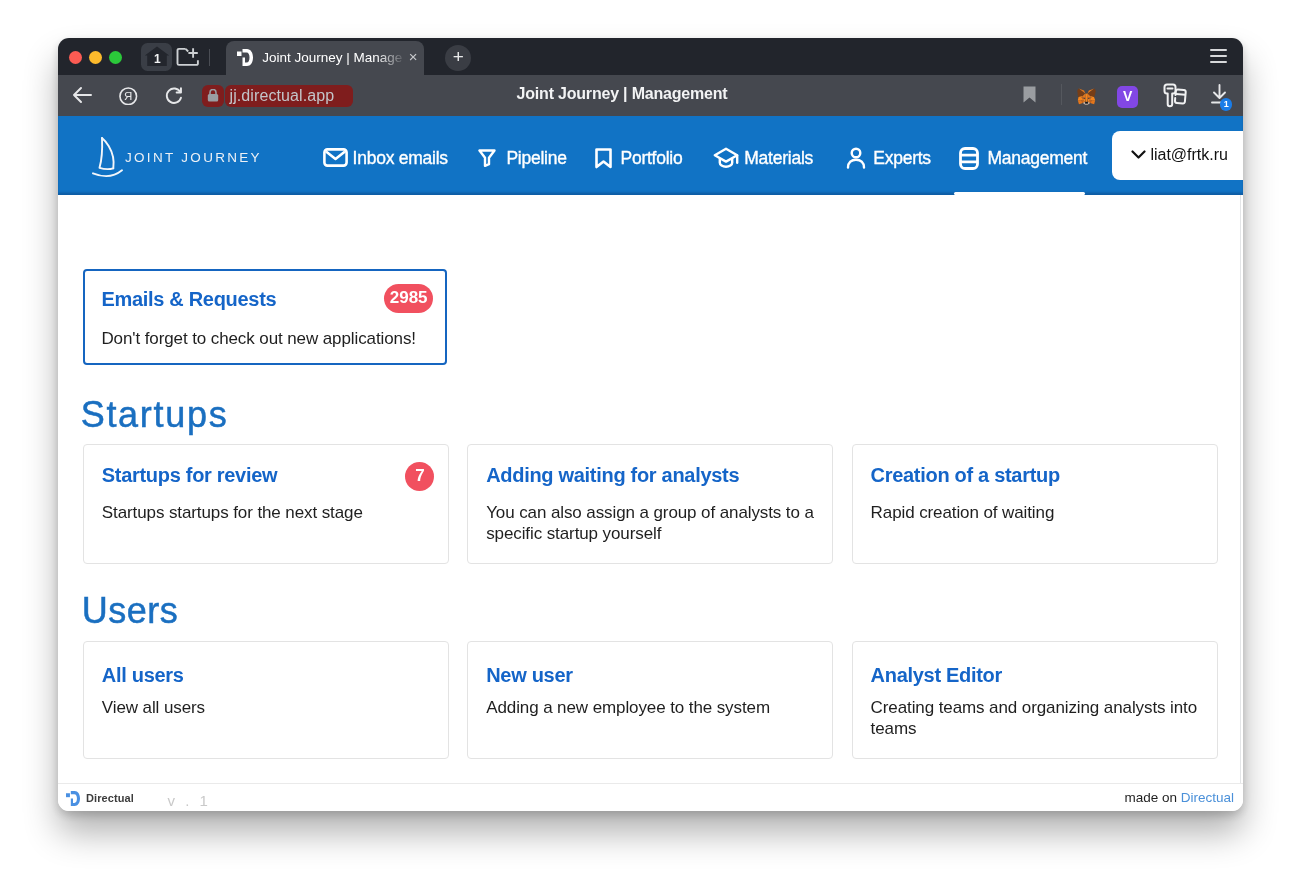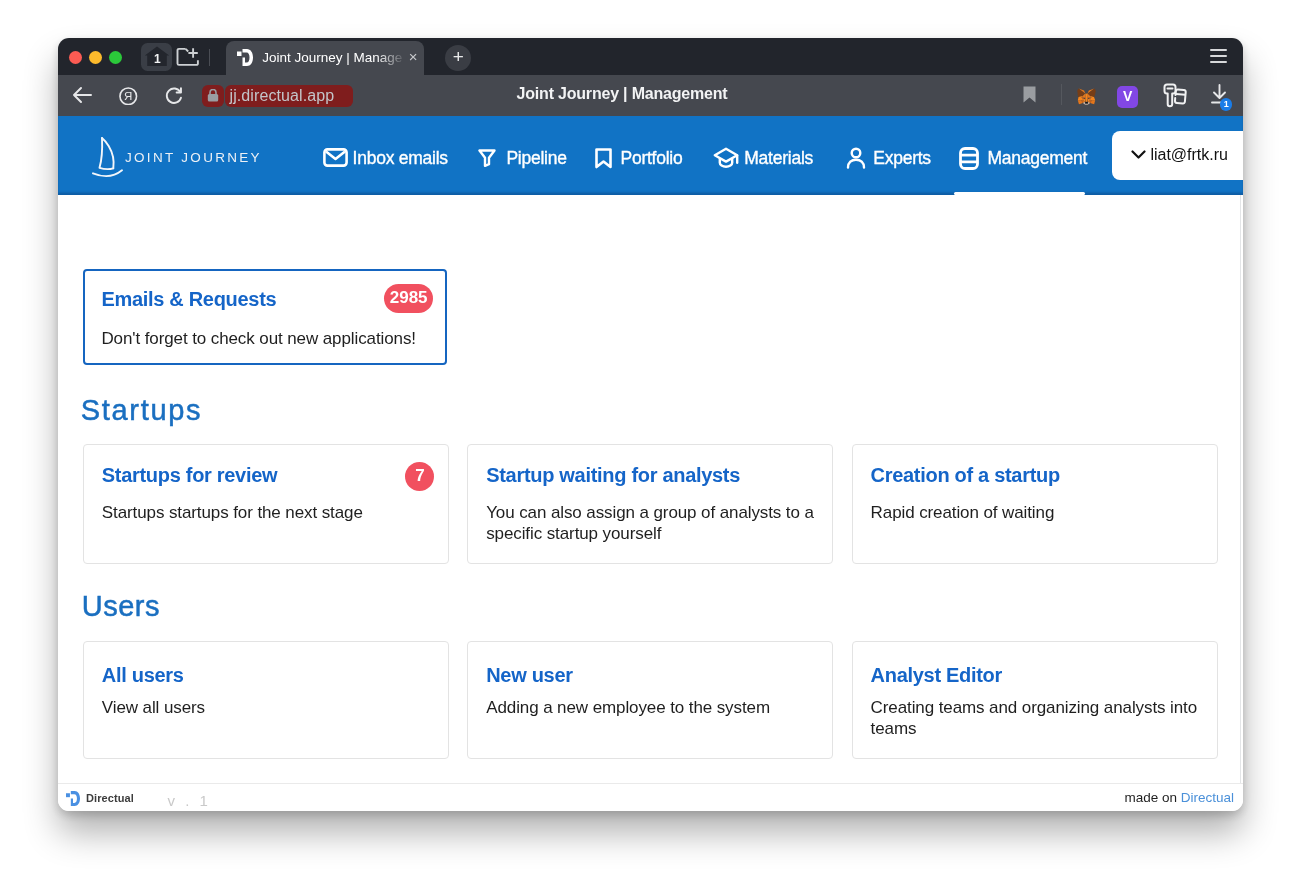--- a/index.html
+++ b/index.html
@@ -39,21 +39,21 @@
 .nav { position:absolute; left:0; top:78.5px; width:100%; height:78.5px; background:#1173c5; box-shadow:inset 0 -2.5px 2px rgba(0,10,40,.20); }
 .brandtext { position:absolute; left:67.5px; top:34px; color:#edf1f6; font-size:13.5px; letter-spacing:2.3px; font-weight:400; }
 .navlabel { position:absolute; top:32px; font-size:17.5px; letter-spacing:-0.25px; font-weight:400; color:#ffffff; white-space:nowrap; -webkit-text-stroke:0.35px #fff; }
 .underline { position:absolute; left:896.4px; top:75.5px; width:131px; height:3.5px; background:#fff; border-radius:2px; }
 .acctbtn { position:absolute; left:1054.4px; top:14.7px; width:140px; height:49.6px; background:#fff; border-radius:8px; }
 .accttext { position:absolute; left:38.5px; top:15px; font-size:16px; color:#111; font-weight:400; }
 
 .content { position:absolute; left:0; top:157px; width:100%; height:588.2px; background:#fff; }
 h1.sec { position:absolute; color:#1a6fc0; font-weight:400; -webkit-text-stroke:0.5px #1a6fc0; }
 .h36 { font-size:35px; letter-spacing:0.2px; }
-.h30 { font-size:29px; letter-spacing:0.2px; }
+.h30 { font-size:36px; letter-spacing:0.2px; }
 .card { position:absolute; background:#fff; border:1px solid #e3e3e3; border-radius:4px; }
 .card.blue { border:2px solid #1565c0; }
 .ctitle { position:absolute; left:18px; top:19.5px; color:#1565c8; font-size:20px; font-weight:700; letter-spacing:-0.3px; }
 .cbody { position:absolute; left:18px; color:#1f1f1f; font-size:17px; line-height:20.5px; letter-spacing:-0.1px;}
 .card.blue .ctitle { top:16.5px; } .card.blue .ctitle,.card.blue .cbody { left:16.5px; }
 .badge { position:absolute; background:#f1505f; color:#fff; text-align:center; font-weight:700; }
 
 .footer { position:absolute; left:0; top:745.2px; width:100%; height:28.3px; background:#fff; border-top:1px solid #eaeaea; }
 .dirword { position:absolute; left:28.5px; top:8.2px; font-size:11px; font-weight:700; color:#3c3c3c; letter-spacing:0.1px;}
 .vers { position:absolute; left:80px; top:8px; font-size:15px; color:#c9c9c9; letter-spacing:3px;margin-left:30px; }
@@ -228,21 +228,21 @@
     </div>
 
     <h1 class="sec h30" style="top:199.8px; left:23.2px; letter-spacing:1.7px;">Startups</h1>
 
     <div class="card" style="left:25.3px; top:249.9px; width:366px; height:120px;padding-left:25px;">
       <div class="ctitle" style="top:19px">Startups for review</div>
       <div class="badge" style="left:321.6px; top:16.4px; width:29px; height:29px; border-radius:14.5px; font-size:17px; line-height:28px;">7</div>
       <div class="cbody" style="top:58px">Startups startups for the next stage</div>
     </div>
     <div class="card" style="left:409.7px; top:249.9px; width:366px; height:120px;">
-      <div class="ctitle" style="top:19px">Startup waiting for analysts</div>
+      <div class="ctitle" style="top:19px">Adding waiting for analysts</div>
       <div class="cbody" style="top:58px; width:332px">You can also assign a group of analysts to a specific startup yourself</div>
     </div>
     <div class="card" style="left:794.1px; top:249.9px; width:366px; height:120px;">
       <div class="ctitle" style="top:19px">Creation of a startup</div>
       <div class="cbody" style="top:58px">Rapid creation of waiting</div>
     </div>
 
     <h1 class="sec h30" style="top:395.7px; left:24.2px; letter-spacing:0.5px;">Users</h1>
 
     <div class="card" style="left:25.3px; top:446.3px; width:366px; height:118px;">

